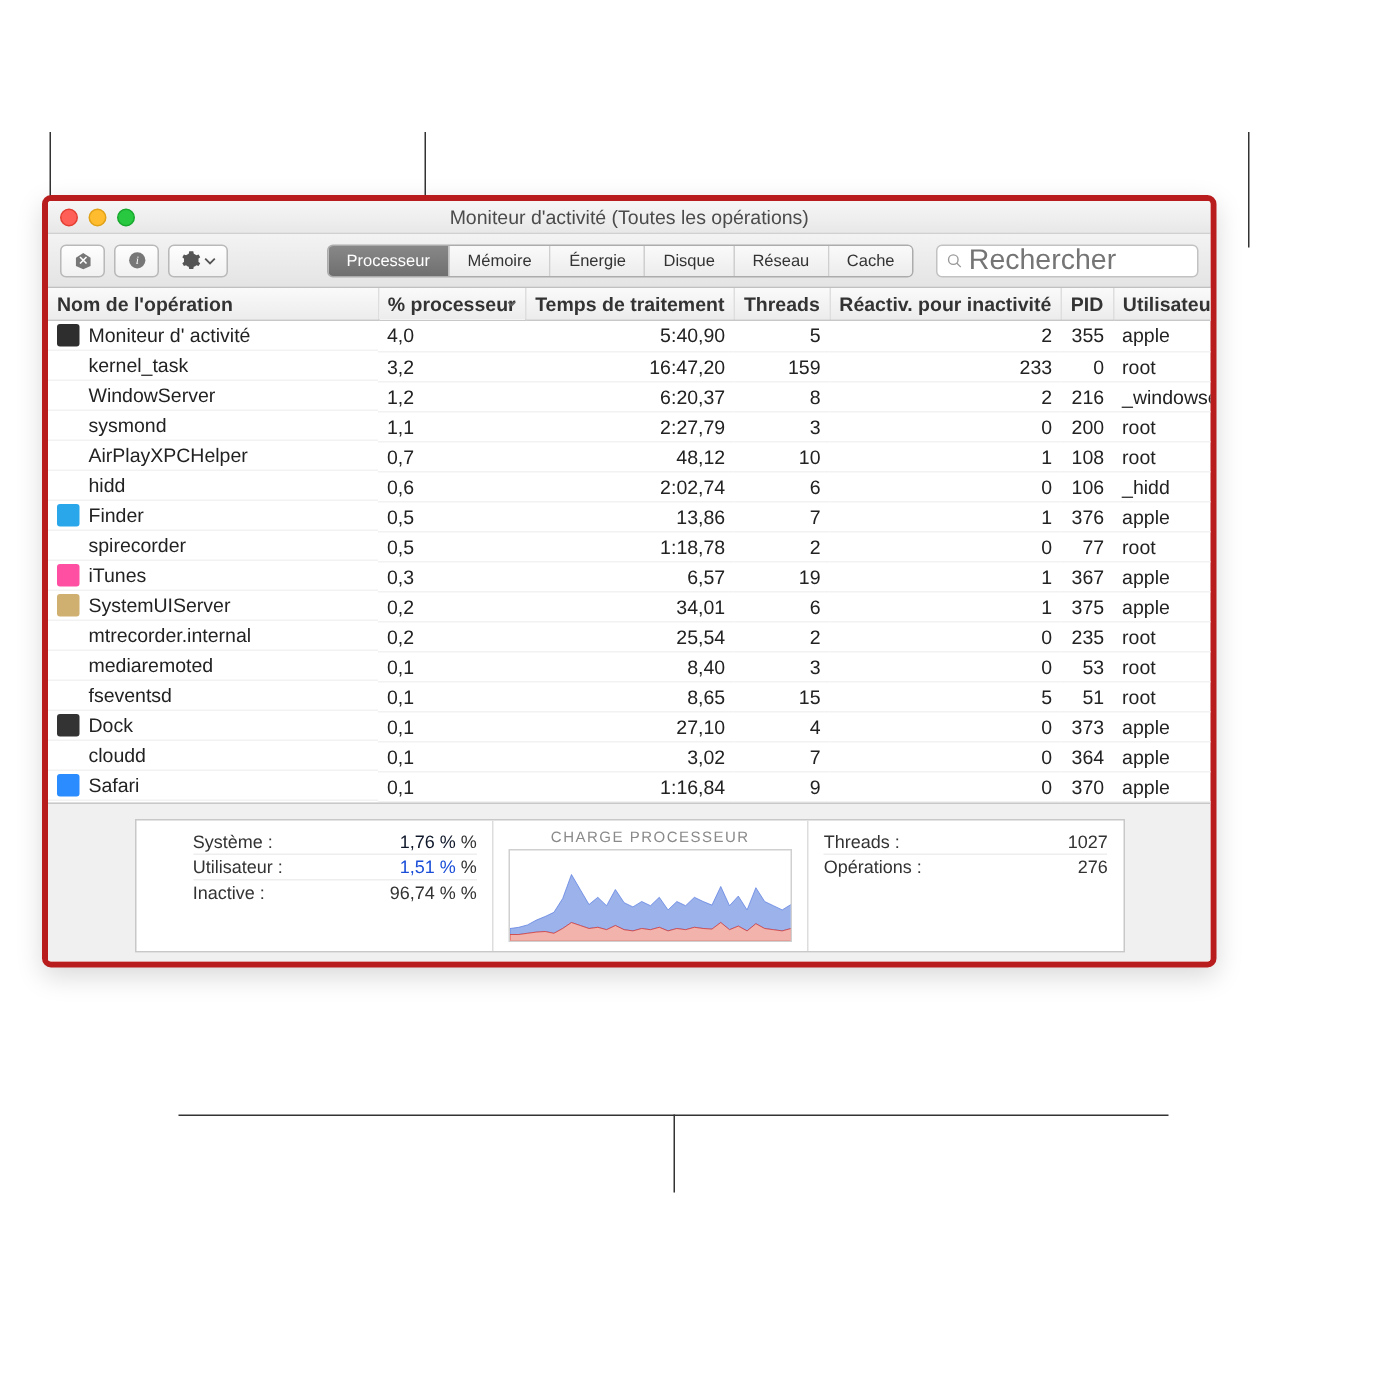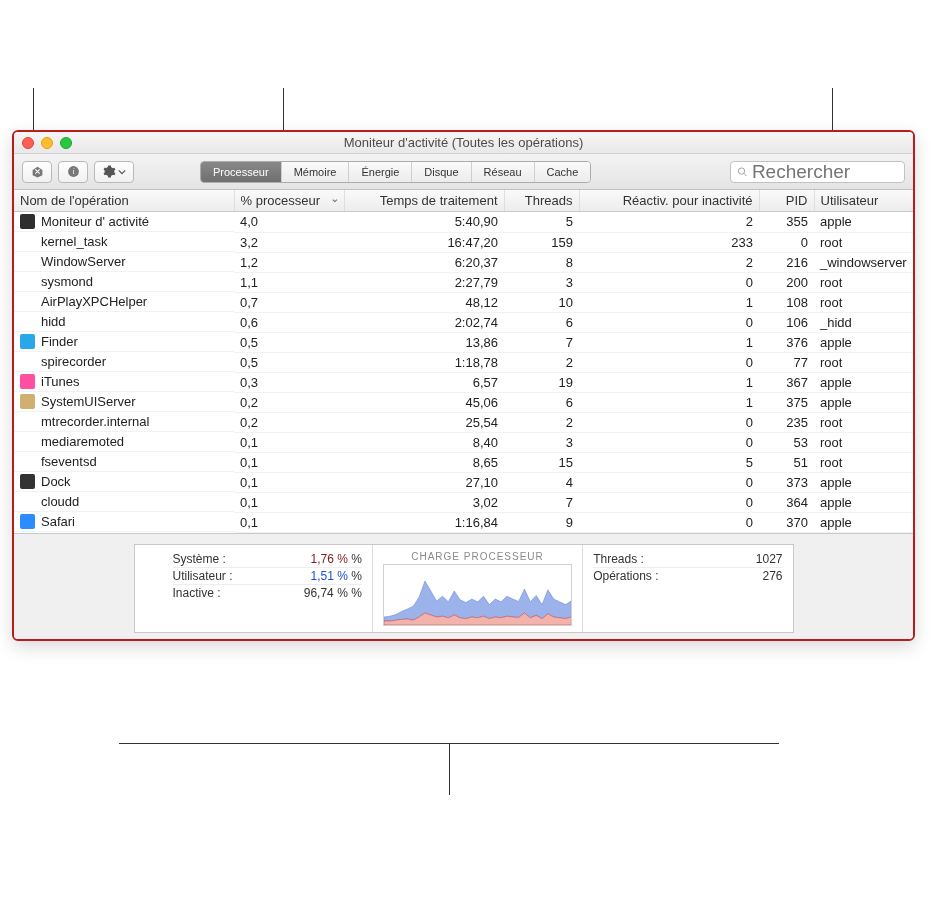--- a/index.html
+++ b/index.html
@@ -5,24 +5,24 @@
   * { box-sizing: border-box; margin: 0; padding: 0; }
   body {
     font-family: -apple-system, "Helvetica Neue", Arial, sans-serif;
     background: #fff;
     width: 931px;
     height: 920px;
     position: relative;
   }
   .window {
     position: absolute;
-    left: 12px;
+    left: 28px;
     top: 130px;
-    width: 903px;
-    border: 2px solid #b91c1c;
+    width: 783px;
+    border: 4px solid #b91c1c;
     border-radius: 6px;
     background: #fff;
     box-shadow: 0 6px 18px rgba(0,0,0,0.15);
     overflow: hidden;
   }
   .titlebar {
     height: 22px;
     background: linear-gradient(#f6f6f6,#e8e8e8);
     display: flex;
     align-items: center;
@@ -81,21 +81,21 @@
   }
   .search input {
     border:none; outline:none; width:100%;
     font-size:19px; background:transparent;
   }
 
   table {
     width:100%; border-collapse:collapse; font-size:13px;
   }
   thead th {
-    text-align:left; font-weight:400; color:#333;
+    text-align:left; font-weight:700; color:#333;
     background:linear-gradient(#fafafa,#ececec);
     border-bottom:1px solid #c8c8c8;
     border-right:1px solid #dedede;
     padding:3px 6px; white-space:nowrap;
   }
   thead th:last-child { border-right:none; }
   th.sort { position:relative; }
   th.sort::after {
     content:"⌄"; font-size:11px; color:#666;
     position:absolute; right:4px; top:2px;
@@ -134,21 +134,21 @@
     flex:1; padding:6px 10px; font-size:12px;
   }
   .panel-col:nth-child(1){ border-right:1px solid #ddd;padding-left:38px;}
   .panel-col:nth-child(3){ border-left:1px solid #ddd;}
   .stat-row {
     display:flex; justify-content:space-between;
     border-bottom:1px solid #eee; padding:1px 0;
   }
   .stat-row:last-child{border-bottom:none;}
   .stat-label{color:#333;}
-  .stat-val-red{color:#7f1d1d;}
+  .stat-val-red{color:#0f172a;}
   .stat-val-blue{color:#1a4ed8;}
   .stat-val{color:#333;}
   .chart-title {
     text-align:center; font-size:10px; letter-spacing:1px;
     color:#8a8a8a; margin-bottom:2px;
   }
   .chart {
     width:100%; height:62px;
     border:1px solid #d0d0d0;
     position:relative;
@@ -350,21 +350,21 @@
           <td class="col-idle">1</td>
           <td class="col-pid">367</td>
           <td class="col-user">apple</td>
         </tr>
         <tr>
           <td class="col-name namecell">
             <span class="appicon" style="background: rgb(208, 176, 112);"></span>
             <span>SystemUIServer</span>
           </td>
           <td class="col-cpu">0,2</td>
-          <td class="col-time">45,06</td>
+          <td class="col-time">34,01</td>
           <td class="col-thr">6</td>
           <td class="col-idle">1</td>
           <td class="col-pid">375</td>
           <td class="col-user">apple</td>
         </tr>
         <tr>
           <td class="col-name namecell">
             <span class="noicon"></span>
             <span>mtrecorder.internal</span>
           </td>

